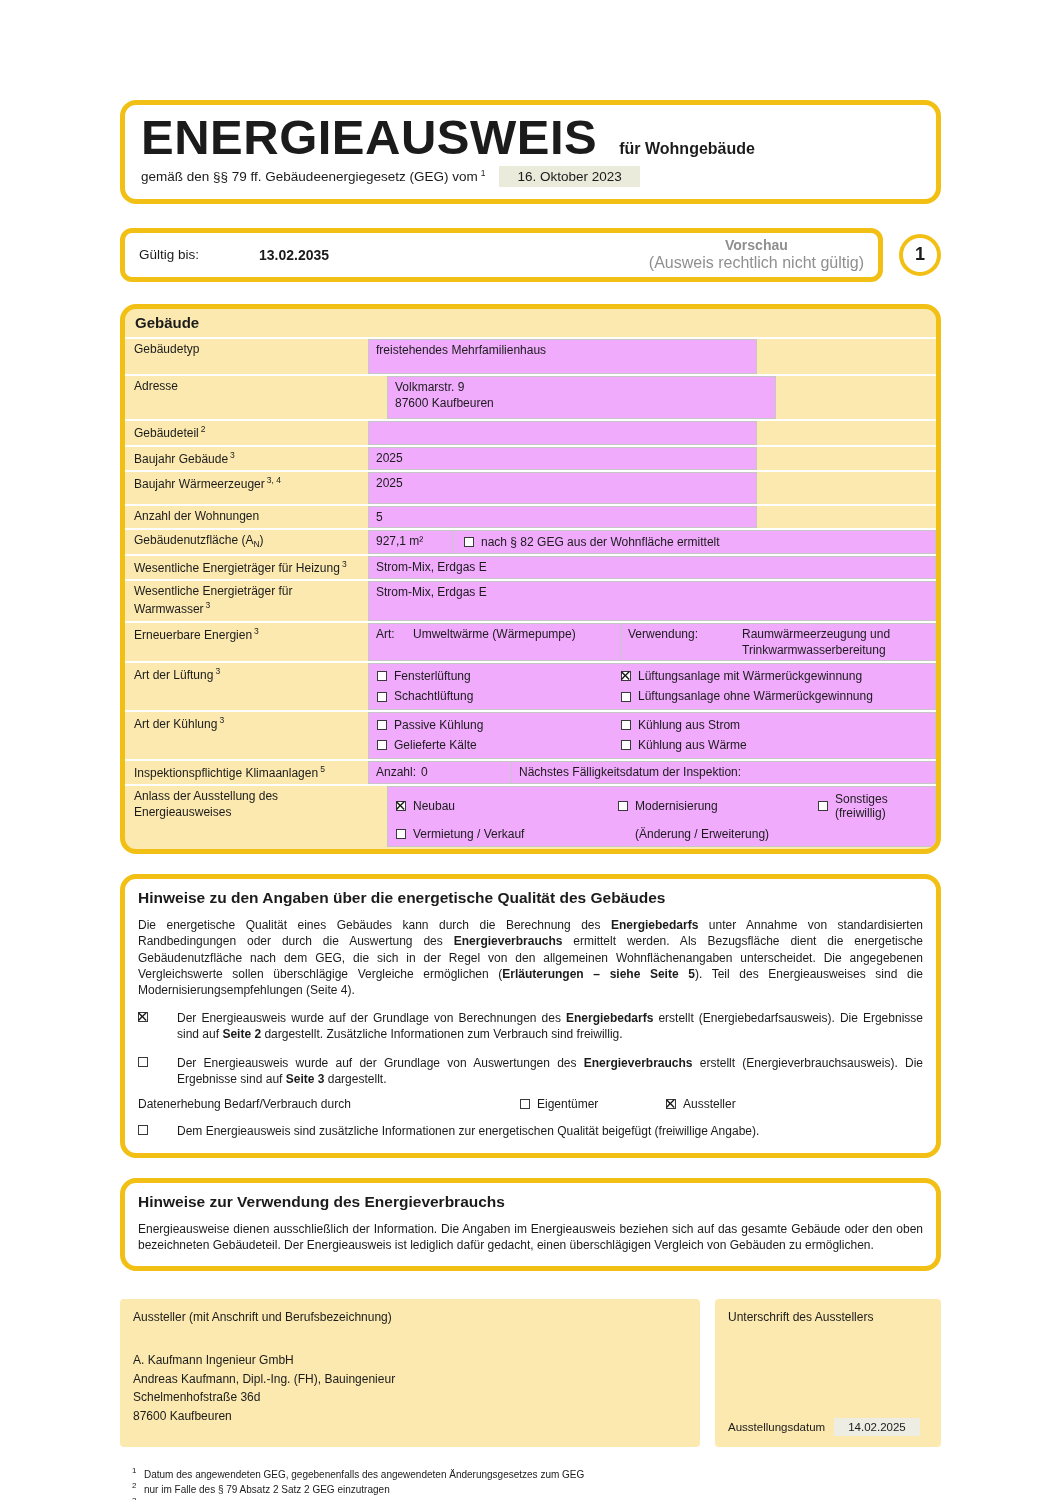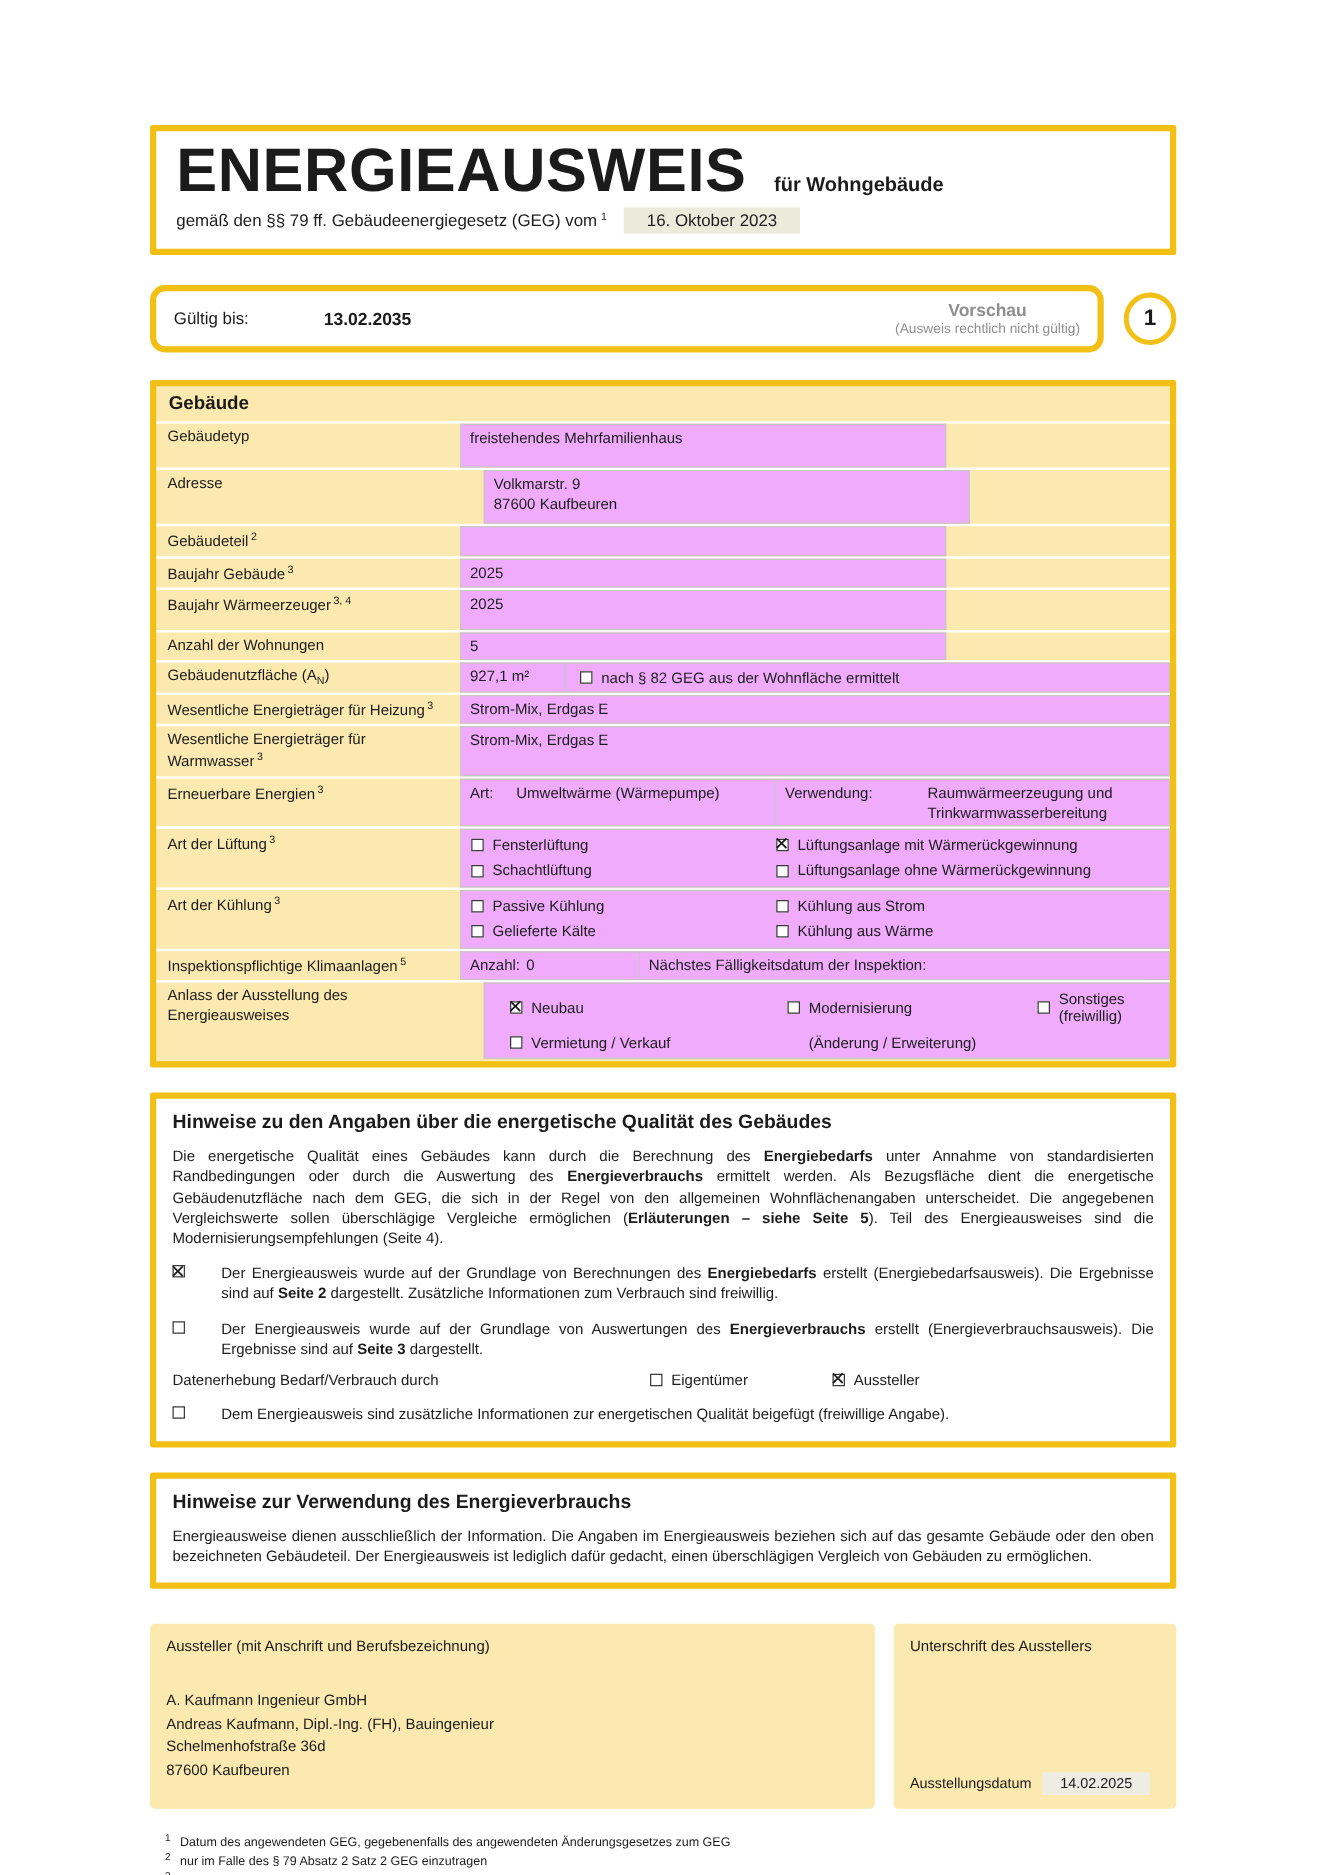--- a/index.html
+++ b/index.html
@@ -1,37 +1,37 @@
 <!DOCTYPE html>
 <html><head>
 <meta charset="utf-8">
 <style>
   * { margin:0; padding:0; box-sizing:border-box; }
   html,body { background:#ffffff; }
   .page { width:1061px; min-height:1500px; background:#fff; font-family:"Liberation Sans","DejaVu Sans",sans-serif; color:#1b1b1b; padding:100px 120px 30px 120px; }
 
-  .gold { border:5px solid #F2C014; border-radius:2px; background:#fff; }
+  .gold { border:5px solid #F2C014; border-radius:16px; background:#fff; }
 
   
   .header-box { padding:8px 16px 12px 16px; }
   .title-row { display:flex; align-items:baseline; gap:22px; }
   .main-title { font-size:49px; font-weight:bold; letter-spacing:0.5px; line-height:1.02; }
   .title-suffix { font-size:16px; font-weight:bold; }
   .law-row { font-size:13.5px; margin-top:3px; display:flex; align-items:center; }
   .law-row .fn-mark { margin:0 6px 6px 3px; }
   .law-date { background:#EBEBDC; padding:3px 18px; margin-left:8px; }
 
   
   .validity-row { display:flex; align-items:center; margin-top:24px; }
   .validity-box { flex:1; height:54px; display:flex; align-items:center; padding:0 14px; margin-right:16px; border-radius:12px; }
   .valid-label { font-size:13.5px; width:120px; }
   .valid-date { font-size:14px; font-weight:bold; }
   .preview { margin-left:auto; text-align:center; }
   .preview-title { color:#8f8f8f; font-weight:bold; font-size:14px; }
-  .preview-sub { color:#8f8f8f; font-size:11px; margin-top:1px; }
+  .preview-sub { color:#8f8f8f; font-size:16px; margin-top:1px; }
   .page-badge { width:42px; height:42px; border:4px solid #F2C014; border-radius:50%; display:flex; align-items:center; justify-content:center; font-weight:bold; font-size:18px; flex:none; background:#fff; }
 
   
   .building-box { margin-top:22px; background:#FBE9B0; overflow:hidden; padding-bottom:2px; }
   .b-title { font-weight:bold; font-size:15px; padding:5px 10px 6px 10px; }
   .g-row { display:flex; border-top:2px solid #fff; align-items:stretch; }
   .g-label { width:243px; flex:none; padding:3px 2px 3px 9px; font-size:12px; line-height:1.3; }
   .fn-mark { font-size:8.5px; vertical-align:super; margin-left:2px; }
   .sub-mark { font-size:8.5px; vertical-align:sub; }
   .g-value { background:#f0abfc; border:1px solid #C6C6C6; font-size:12px; padding:2px 7px; line-height:1.35; }
@@ -54,21 +54,21 @@
   .ern-art-label { width:37px; flex:none; }
   .ern-right { flex:1; padding:2px 7px; display:flex; }
   .ern-verw-val { margin-left:auto; width:186px; }
 
   .opts { display:grid; grid-template-columns:244px 1fr; row-gap:6px; padding:5px 8px; align-content:start; }
 
   .klima { display:flex; padding:0; }
   .klima-left { width:143px; flex:none; border-right:1px solid #C6C6C6; padding:2px 7px; display:flex; gap:5px; }
   .klima-right { flex:1; padding:2px 7px; }
 
-  .anlass { display:grid; grid-template-columns:222px 200px 1fr; row-gap:6px; padding:5px 20px; align-content:start; }
+  .anlass { display:grid; grid-template-columns:222px 200px 1fr; row-gap:6px; padding:5px 8px; align-content:start; }
   .sub-note { font-size:12px; margin-left:17px; line-height:1.2; }
 
   
   .section-box { margin-top:20px; padding:10px 13px 13px 13px; }
   .section-title { font-size:15.5px; font-weight:bold; margin-bottom:10px; }
   .just { text-align:justify; font-size:12px; line-height:1.35; }
   .q-item { display:flex; margin-top:12px; gap:22px; }
   .q-item .cb { margin-top:2px; }
   .q-text { flex:1; text-align:justify; font-size:12px; line-height:1.35; }
   .q-collect { display:flex; margin-top:10px; font-size:12px; align-items:center; }

